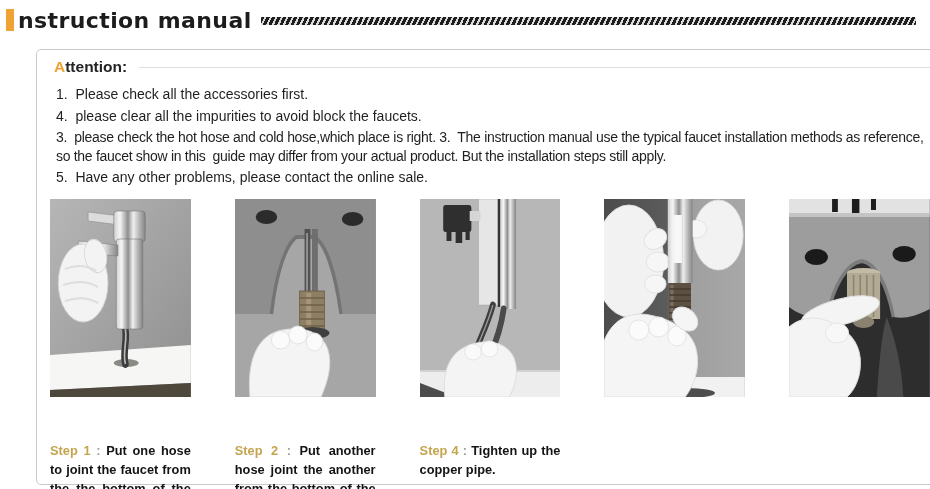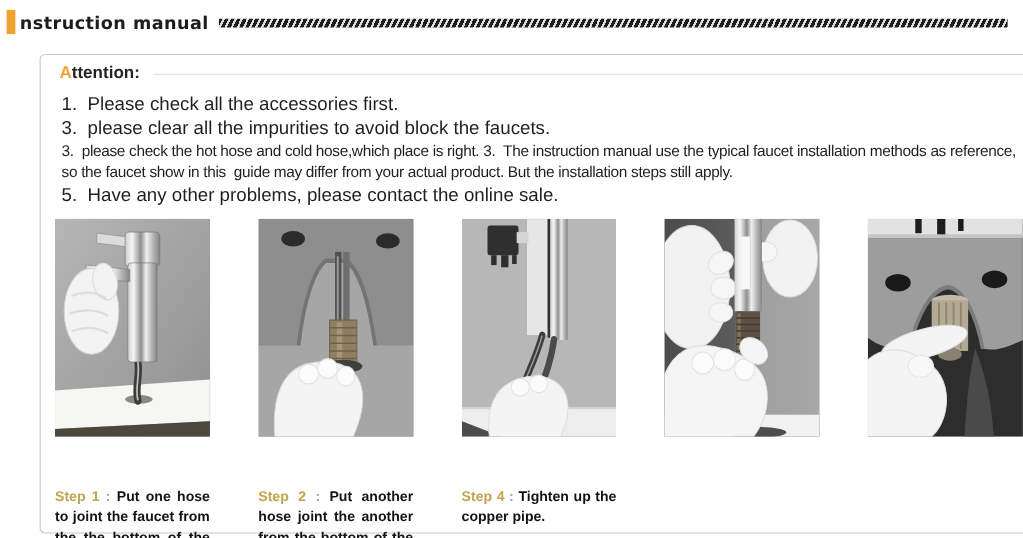--- a/index.html
+++ b/index.html
@@ -6,36 +6,36 @@
   body{width:930px;height:489px;position:relative;overflow:hidden;
        font-family:"Liberation Sans",sans-serif;color:#1f1f1f;}
 
   
   .header{position:absolute;top:5px;left:6px;right:14px;height:30px;
           display:flex;align-items:center;}
   .title-i{display:inline-block;width:8px;height:22px;background:#f0a232;
            color:#f0a232;overflow:hidden;font-size:16px;line-height:22px;
            margin-right:4px;flex:0 0 auto;}
   .title-text{font-family:"DejaVu Sans",sans-serif;font-weight:bold;
-              font-size:16px;letter-spacing:.4px;color:#1c1c1c;white-space:nowrap;}
+              font-size:22px;letter-spacing:.4px;color:#1c1c1c;white-space:nowrap;}
   .hatch{flex:1;height:8px;margin-left:9px;margin-top:2px;border-radius:1px;
          background:repeating-linear-gradient(115deg,#1e1e1e 0 3px,#dcdcdc 3px 5px);}
 
   
   .box{position:absolute;left:8px;top:49px;width:908px;height:436px;
        box-sizing:border-box;border:1px solid #c9c9c9;border-radius:5px;
        background:#fff;padding:7px 11px 0 11px;margin-left:28px;}
 
   .att-head{display:flex;align-items:center;margin:1px 2px 0 6px;}
   .att-title{font-size:15.5px;font-weight:bold;color:#242424;}
   .att-accent{color:#f0a232;}
   .att-rule{flex:1;height:1px;background:#dedede;margin-left:12px;}
 
   .att-list{margin:9px 2px 0 8px;}
-  .att-item{margin:0 0 2px 0;font-size:17px;line-height:19.5px;
+  .att-item{margin:0 0 2px 0;font-size:14px;line-height:19.5px;
             white-space:pre-wrap;color:#1f1f1f;}
   .att-item.condensed{font-size:14px;letter-spacing:-0.3px;line-height:19px;}
 
   
   .figure-grid{display:grid;grid-template-columns:repeat(5,1fr);
                column-gap:12px;row-gap:11px;margin-top:11px;padding:0 2px;gap:44px;}
   .photo{height:198px;overflow:hidden;background:#a4a4a4;}
   .photo svg{display:block;width:100%;height:100%;}
 
   .caption{margin:0;font-size:12.8px;line-height:19px;font-weight:bold;
@@ -79,21 +79,21 @@
 
 <div class="box">
 
   <div class="att-head">
     <span class="att-title"><span class="att-accent">A</span><span>ttention:</span></span>
     <span class="att-rule"></span>
   </div>
 
   <div class="att-list">
     <p class="att-item">1.  Please check all the accessories first.</p>
-    <p class="att-item">3.  please clear all the impurities to avoid block the faucets.</p>
+    <p class="att-item">4.  please clear all the impurities to avoid block the faucets.</p>
     <p class="att-item condensed">3.  please check the hot hose and cold hose,which place is right. 3.  The instruction manual use the typical faucet installation methods as reference, so the faucet show in this  guide may differ from your actual product. But the installation steps still apply.</p>
     <p class="att-item">5.  Have any other problems, please contact the online sale.</p>
   </div>
 
   <div class="figure-grid">
 
     <div class="photo">
       <svg viewBox="0 0 170 198" preserveAspectRatio="none">
         <rect x="0" y="0" width="170" height="198" fill="url(#bg1)"></rect>
         <path d="M0,156 L170,146 L170,184 L0,191 Z" fill="#f6f6f5"></path>

